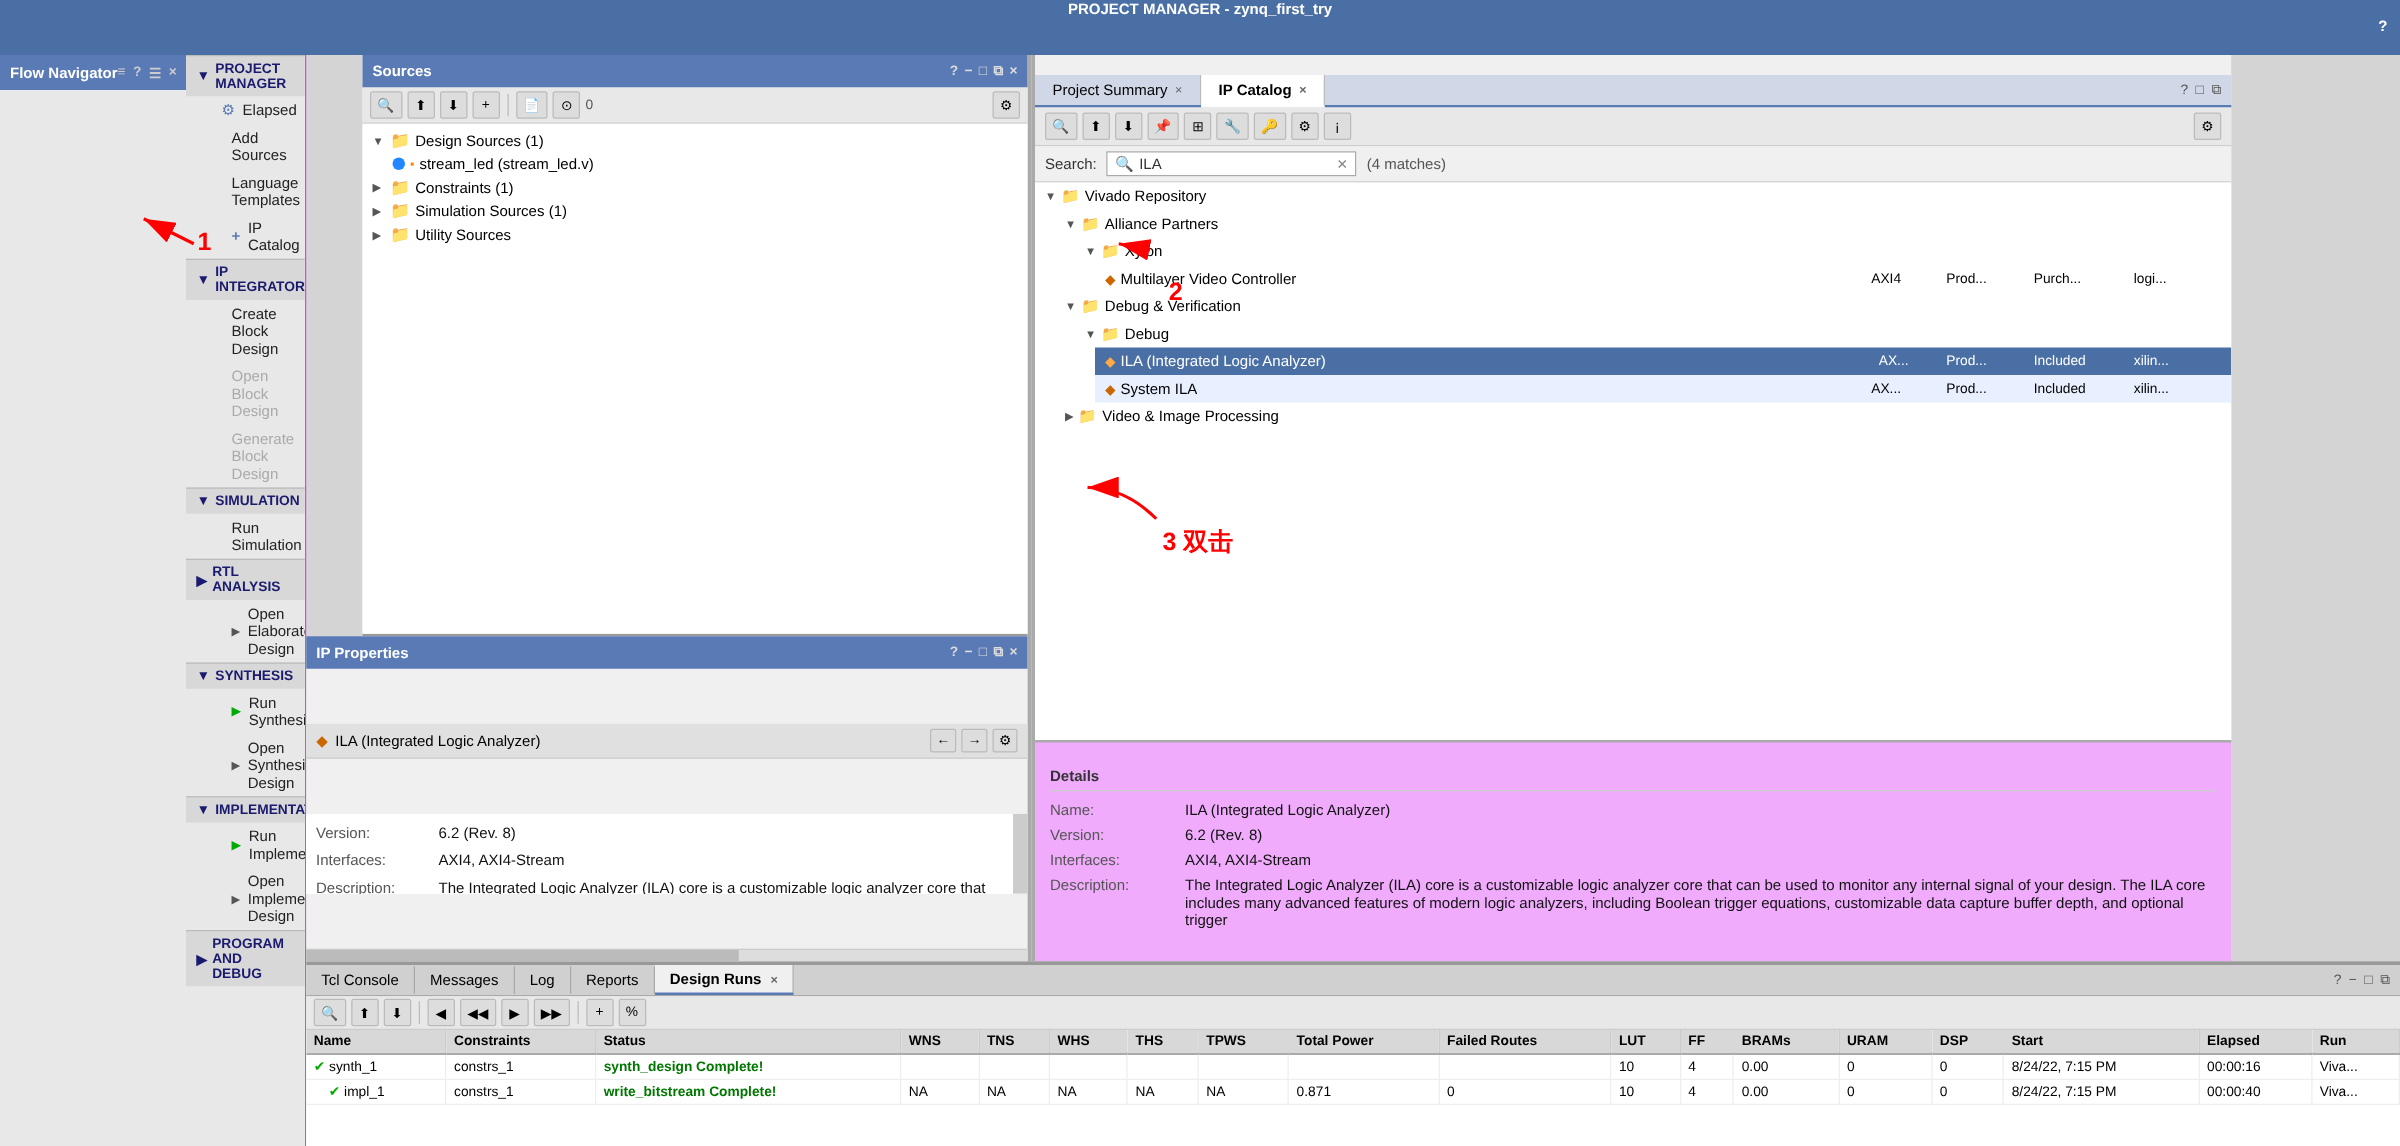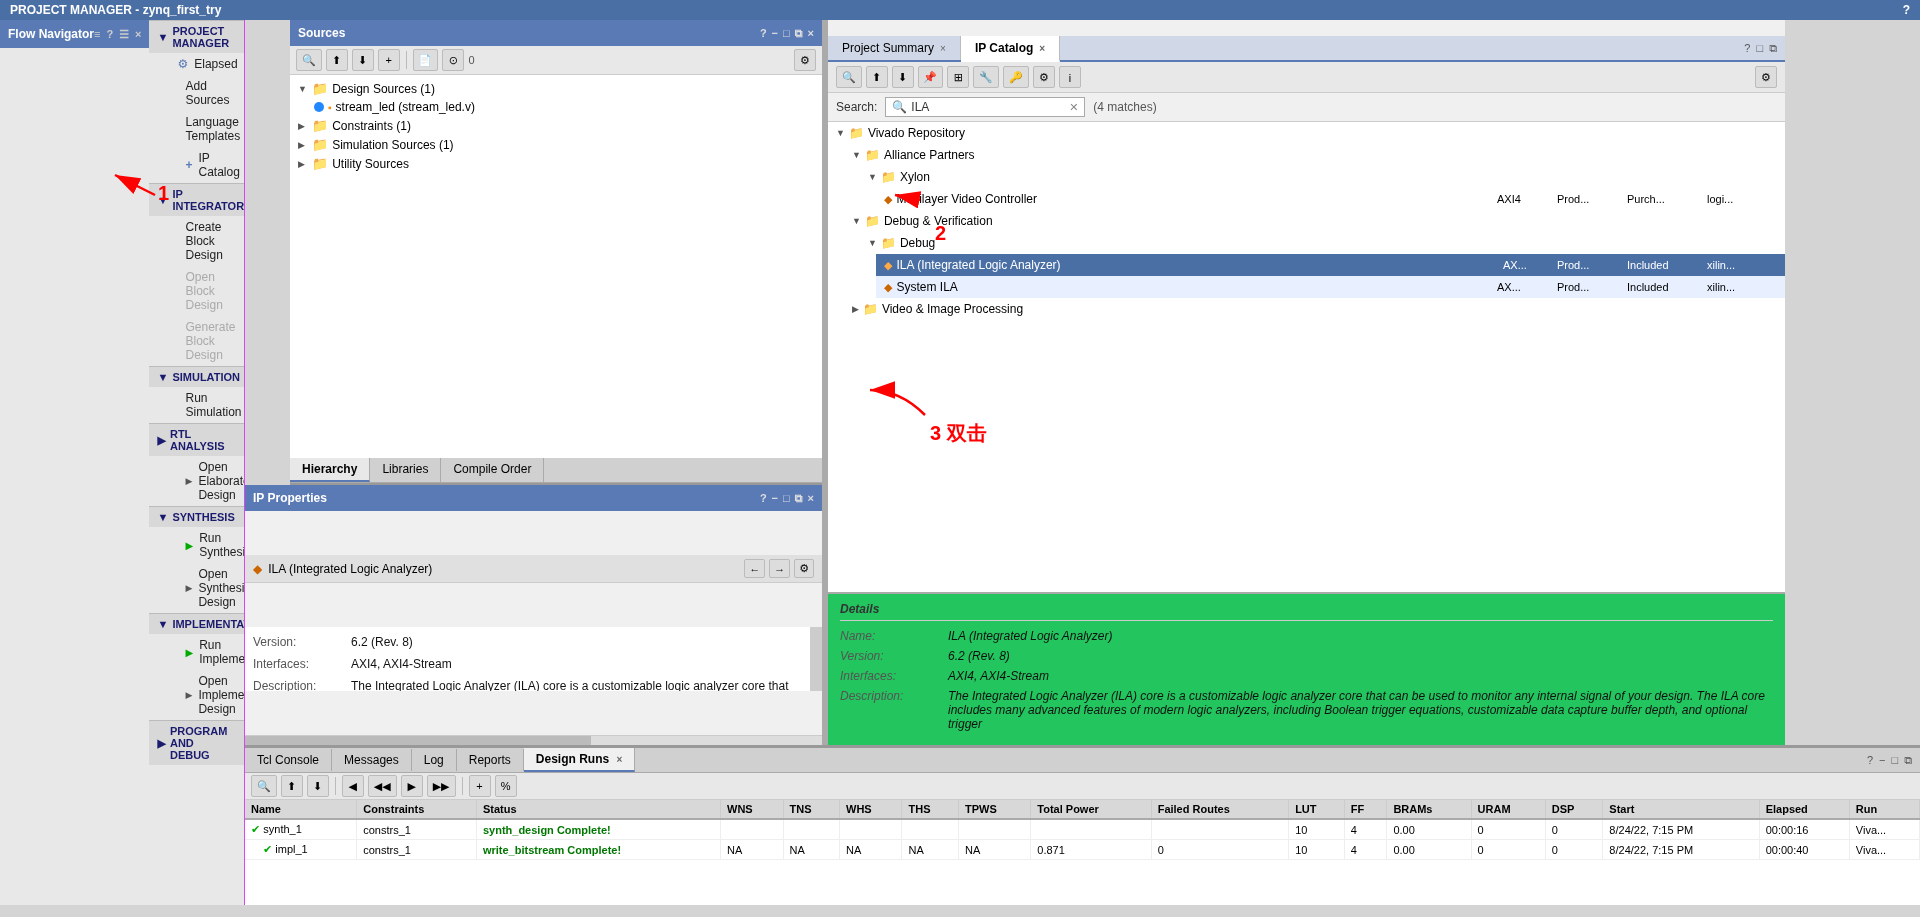--- a/index.html
+++ b/index.html
@@ -1,27 +1,28 @@
 <!DOCTYPE html>
 <html><head>
   <meta charset="utf-8">
   <style>
     * { box-sizing: border-box; margin: 0; padding: 0; }
     body { font-family: 'Segoe UI', Arial, sans-serif; font-size: 12px; background: #d4d4d4; overflow: hidden; height: 917px; width: 1920px; }
 
     
     .top-bar {
-      height: 20px;
+      height: 44px;
       background: #4a6fa5;
       display: flex;
       align-items: center;
       padding: 0 10px;
       color: white;
       font-size: 12px;
       font-weight: bold;
+      flex-direction: column;
     }
 
     
     .main-layout {
       display: flex;
       height: calc(917px - 32px);
     }
 
     
     .flow-navigator {
@@ -344,25 +345,24 @@
     .ip-core { color: #cc6600; font-size: 11px; }
     .ip-selected-row { background: #4a6fa5 !important; color: white; }
     .ip-selected-row .ip-tree-ax,
     .ip-selected-row .ip-tree-status,
     .ip-selected-row .ip-tree-license,
     .ip-selected-row .ip-tree-vlnv { color: white; }
 
     
     .ip-details {
       border-top: 2px solid #aaa;
-      padding: 8px 12px;
-      background: #22c55e;
+      padding: 20px 12px;
+      background: #f0abfc;
       overflow-y: auto;
       max-height: 200px;
-      font-style: italic;
     }
     .details-title { font-size: 12px; font-weight: bold; color: #333; margin-bottom: 8px; border-bottom: 1px solid #ccc; padding-bottom: 4px; }
     .detail-row { display: flex; margin-bottom: 6px; font-size: 12px; gap: 8px; }
     .detail-label { color: #555; min-width: 100px; font-weight: normal; }
     .detail-value { color: #111; flex: 1; }
 
     
     .bottom-panel {
       height: 160px;
       background: #f0f0f0;
@@ -600,25 +600,20 @@
               <span class="expand-arrow">▶</span>
               <span class="folder-icon">📁</span>
               <span>Simulation Sources (1)</span>
             </div>
 
             <div class="tree-item">
               <span class="expand-arrow">▶</span>
               <span class="folder-icon">📁</span>
               <span>Utility Sources</span>
             </div>
-          </div>
-          <div class="tabs-bar">
-            <div class="tab active">Hierarchy</div>
-            <div class="tab">Libraries</div>
-            <div class="tab">Compile Order</div>
           </div>
         </div>
 
         <div class="ip-properties-panel" style="height:260px;gap:44px;">
           <div class="panel-header">
             <span>IP Properties</span>
             <div class="panel-header-controls">
               <span>?</span>
               <span>−</span>
               <span>□</span>

